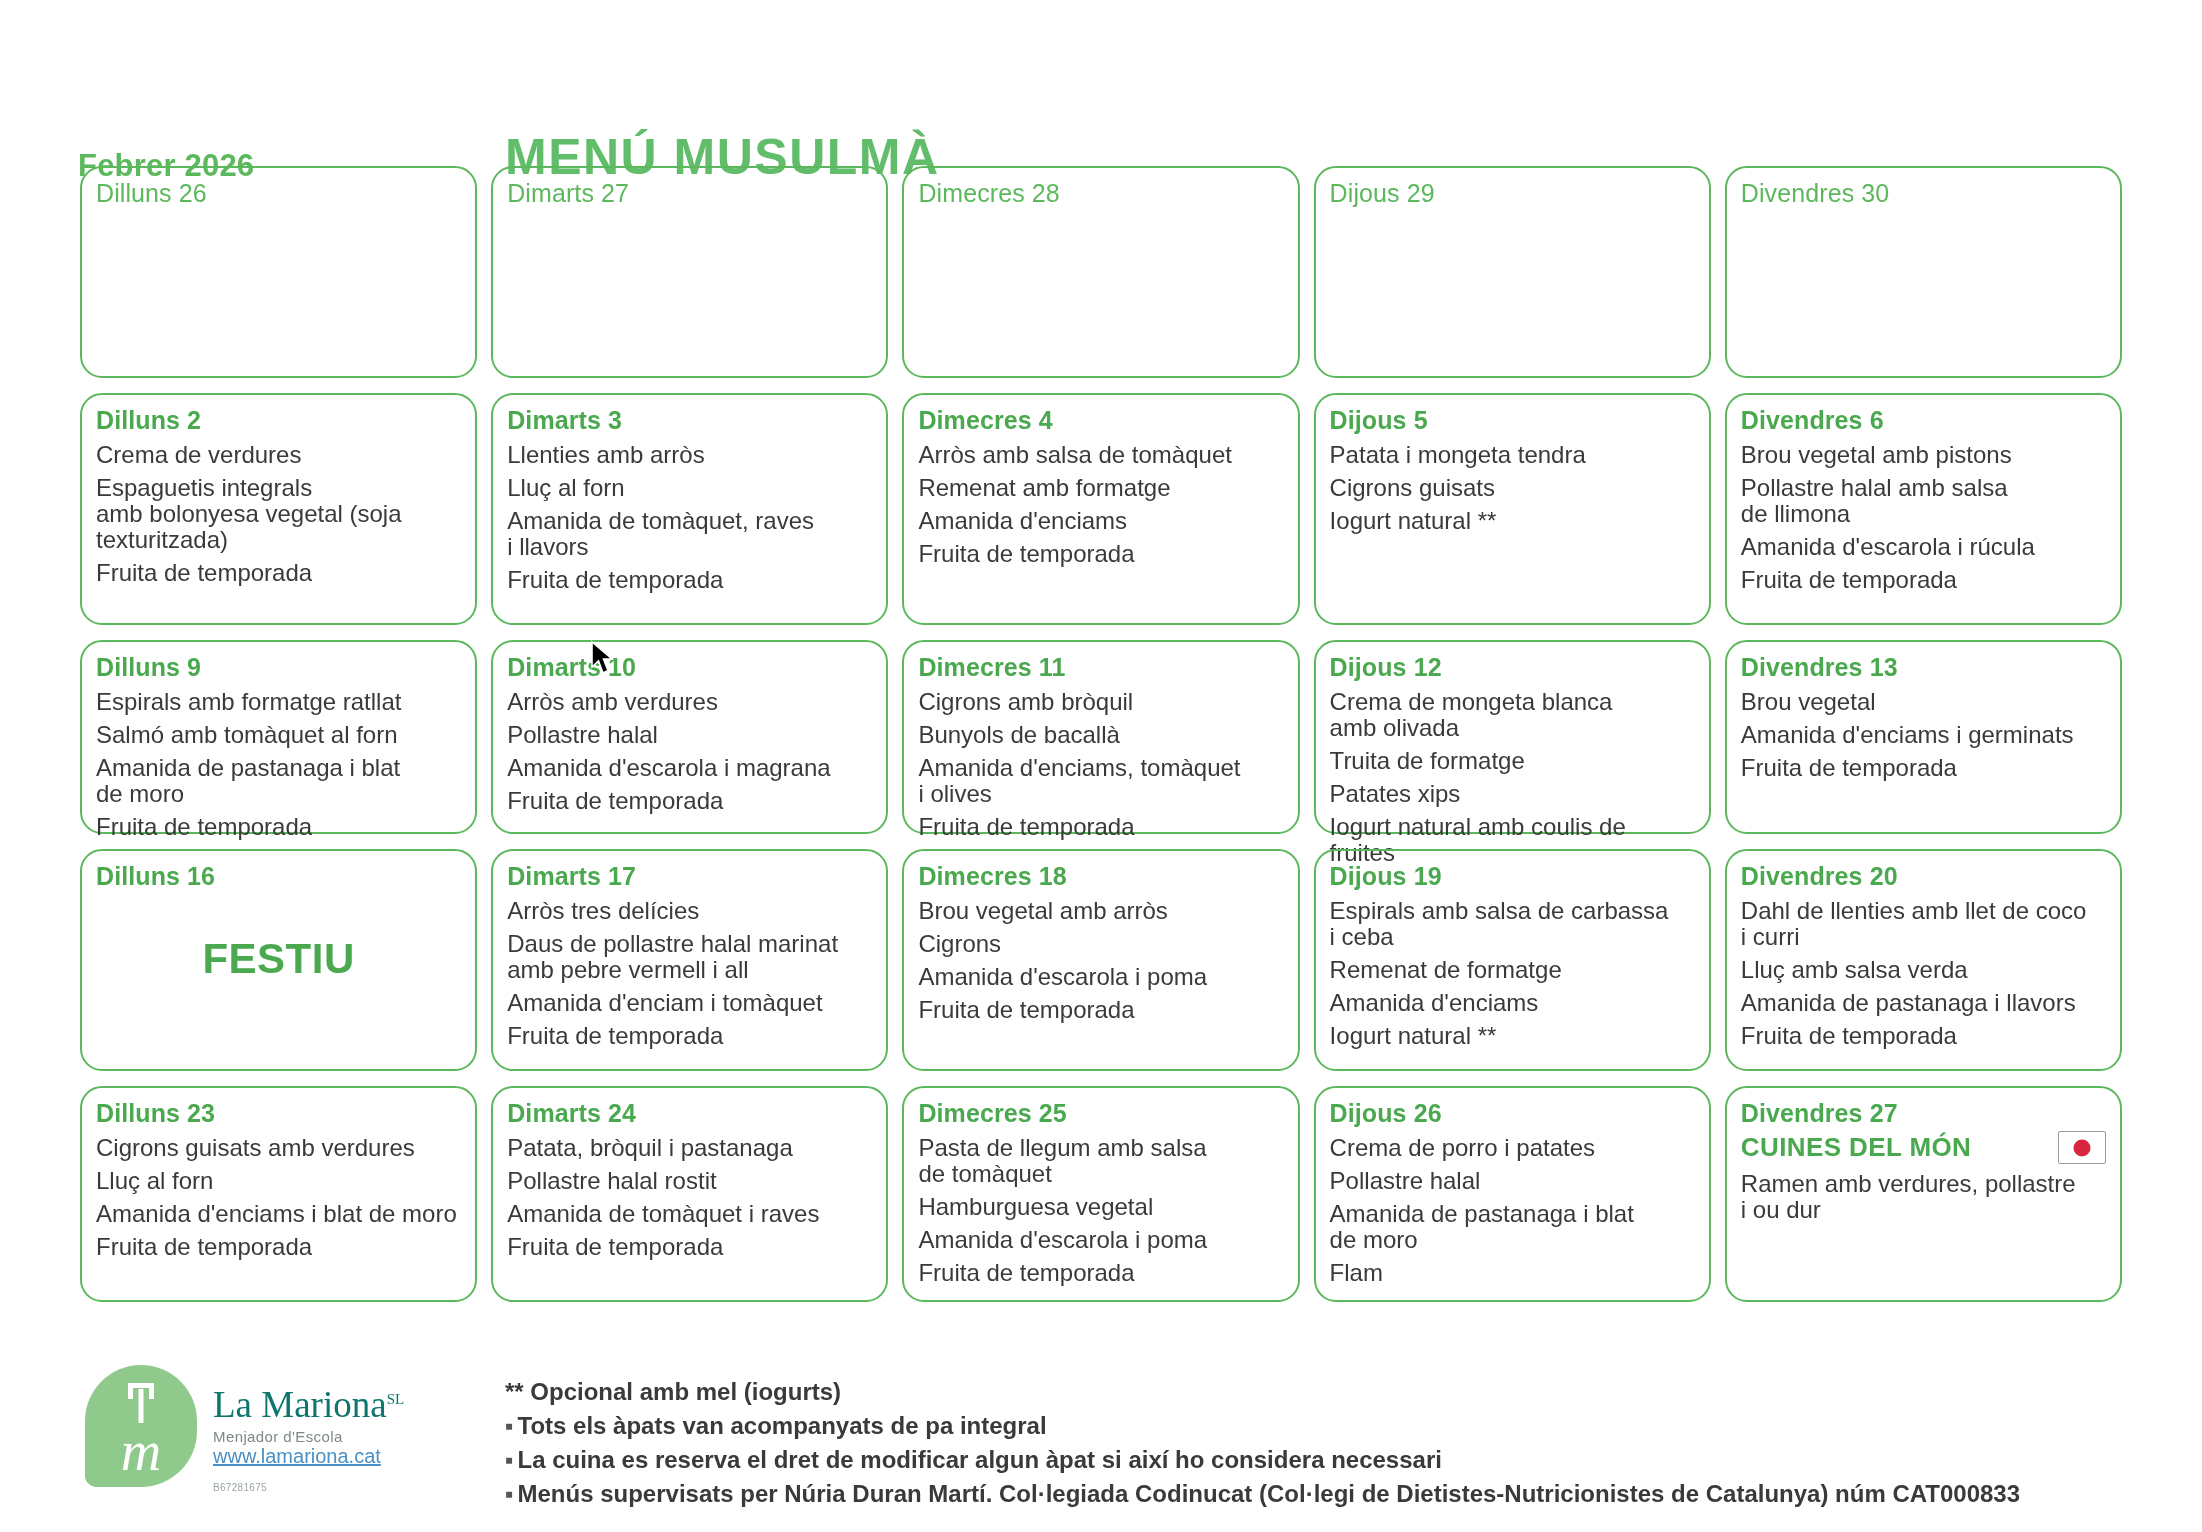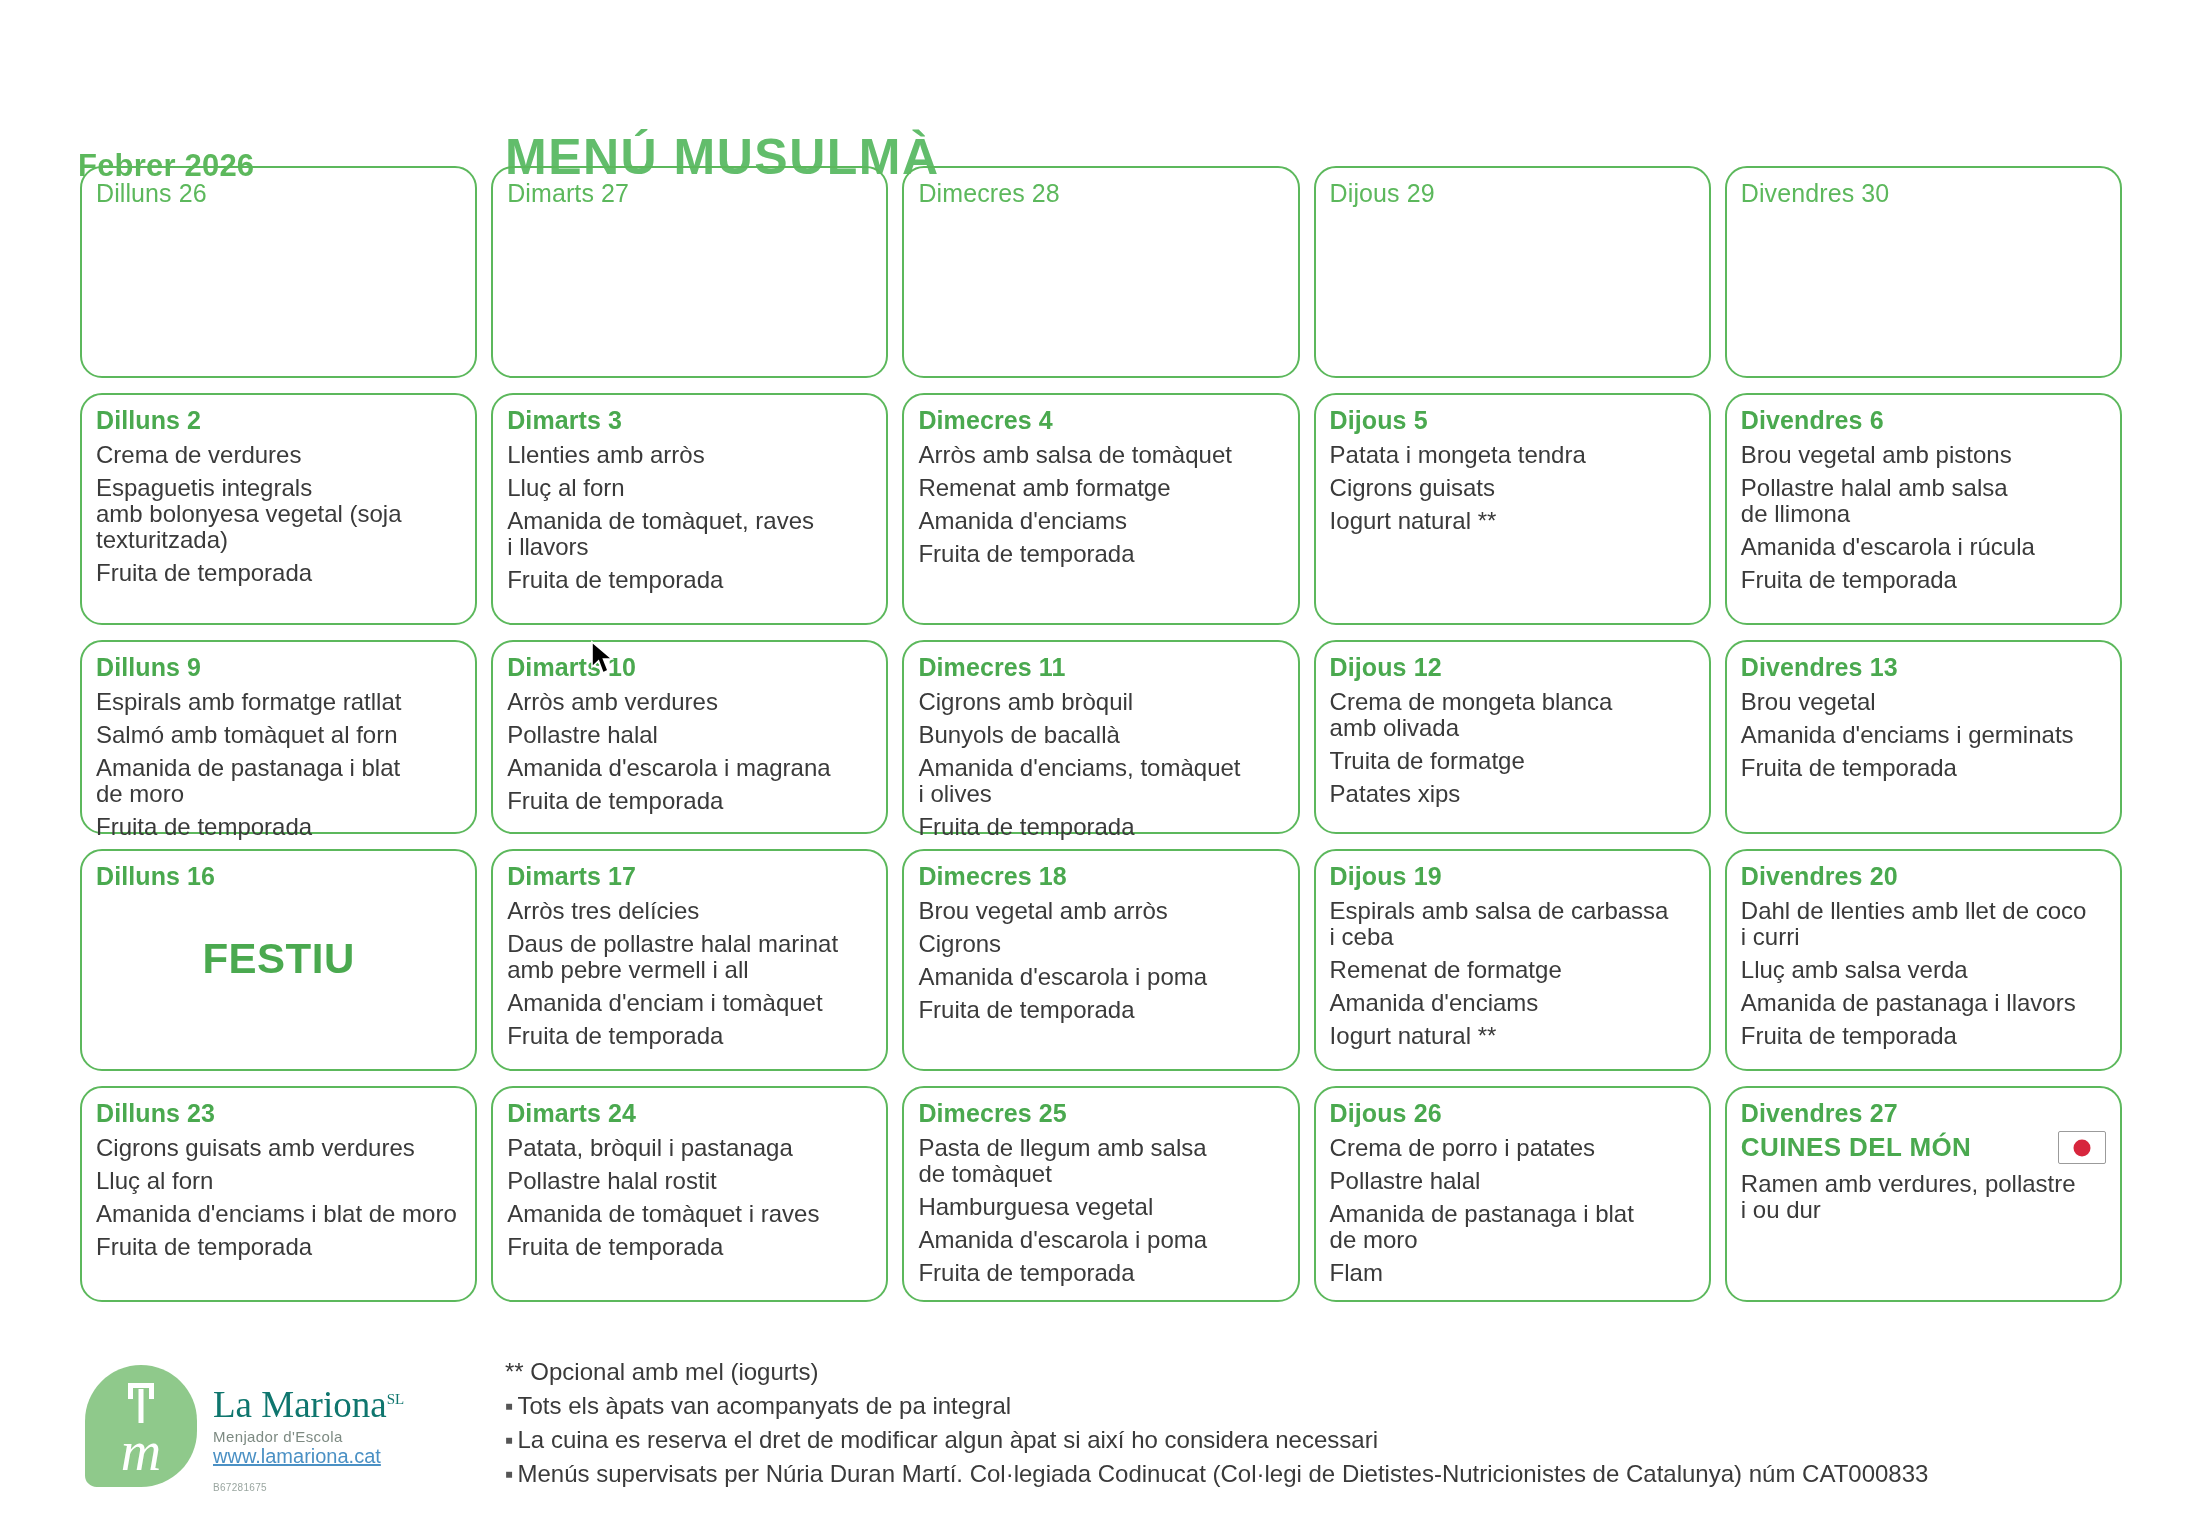--- a/index.html
+++ b/index.html
@@ -188,22 +188,23 @@
   }
   .logo-nif {
     font-size: 10px;
     color: #9aa6a0;
     margin-top: 14px;
     letter-spacing: 0.3px;
   }
   .notes {
     position: absolute;
     left: 505px;
-    top: 0;
+    top: 20px;
     width: 1660px;
+    font-weight: bold;
   }
   .note {
     font-size: 24px;
     color: #3a3a3a;
     line-height: 1.42;
   }
   .note .bullet { color: #555; margin-right: 4px; }
   
   .cursor {
     position: absolute;
@@ -306,20 +307,21 @@
         <div class="dish">Amanida d'enciams, tomàquet
 i olives</div>
         <div class="dish">Fruita de temporada</div>
       </div>
       <div class="cell">
         <div class="day-label">Dijous 12</div>
         <div class="dish">Crema de mongeta blanca
 amb olivada</div>
         <div class="dish">Truita de formatge</div>
         <div class="dish">Patates xips</div>
+        <div class="dish">Iogurt natural amb coulis de fruites</div>
       </div>
       <div class="cell">
         <div class="day-label">Divendres 13</div>
         <div class="dish">Brou vegetal</div>
         <div class="dish">Amanida d'enciams i germinats</div>
         <div class="dish">Fruita de temporada</div>
       </div>
     </div>
 
     <div class="week week-3">

